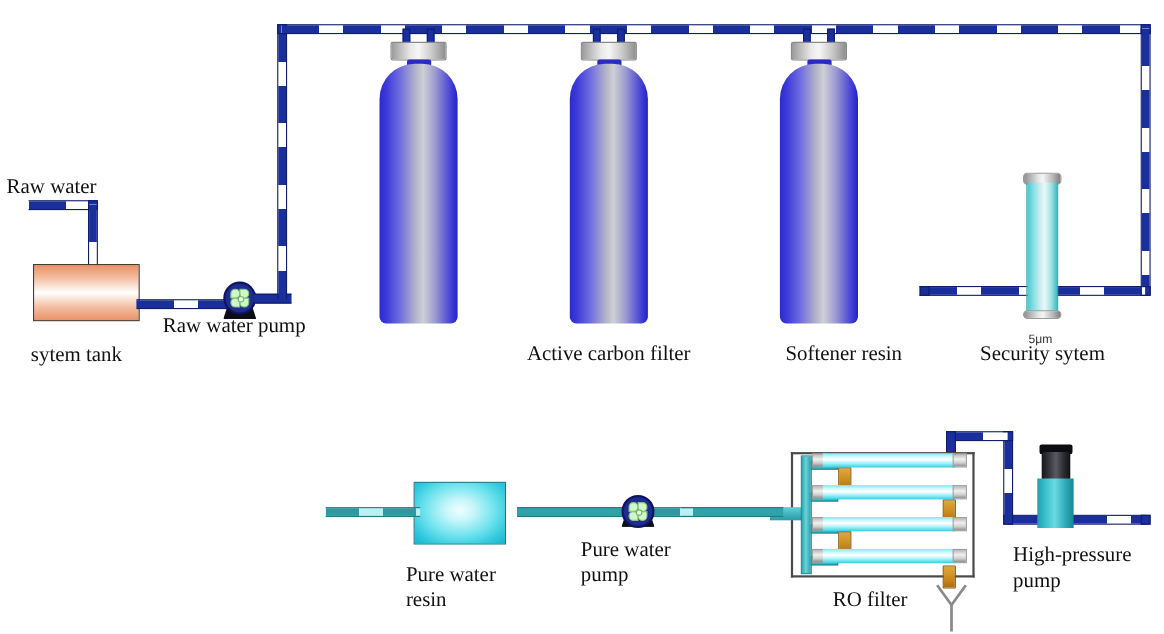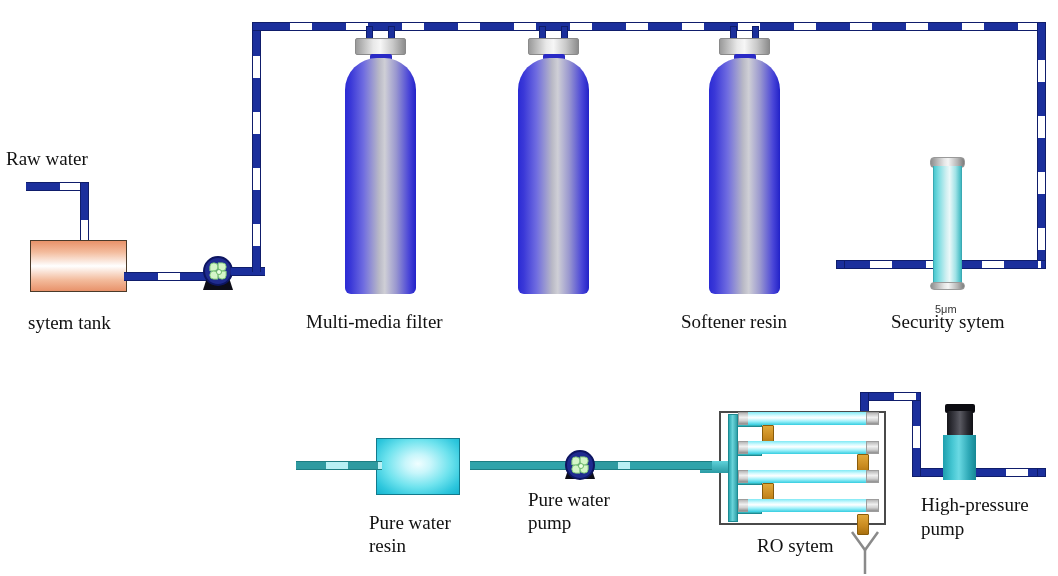--- a/index.html
+++ b/index.html
@@ -112,78 +112,79 @@
   .roframeV{position:absolute;width:2px;background:#4a4a4a;}
   .roframeH{position:absolute;height:2px;background:#4a4a4a;}
   .rofeed{position:absolute;height:12px;background:linear-gradient(to bottom,#5fd2da,#2a9aa3);}
   .drain{position:absolute;}
 </style>
 </head>
 <body>
 
 <div id="stage">
 
-  <div class="lbl" style="left:6px;top:148px;">Raw water</div>
+  <div class="lbl" style="left:6px;top:159px;">Raw water</div>
 
   <div class="pipeH" style="left:26px;top:182px;width:62px;"></div>
   <div class="elbow" style="left:80px;top:182px;width:9px;height:9px;"></div>
   <div class="pipeV" style="left:80px;top:186px;height:58px;"></div>
 
   <div class="rawtank" style="left:30px;top:240px;width:97px;height:52px;"></div>
   <div class="lbl" style="left:28px;top:312px;">sytem tank</div>
 
   <div class="pipeH" style="left:124px;top:272px;width:84px;"></div>
 
   <div class="pumpbase" style="left:203px;top:277px;width:30px;height:13px;"></div>
   <div class="pumpring" style="left:203px;top:256px;width:30px;height:30px;">
     <div class="impeller">
         <i></i>
         <i></i>
         <i></i>
         <i></i>
         <u></u>
       </div>
   </div>
+  <div class="lbl" style="left:148px;top:286px;">Raw water pump</div>
 
   <div class="pipeH solid" style="left:231px;top:267px;width:34px;"></div>
 
   <div class="pipeV" style="left:252px;top:22px;height:250px;"></div>
   <div class="elbow" style="left:252px;top:22px;width:9px;height:9px;"></div>
 
   <div class="pipeH" style="left:256px;top:22px;width:790px;"></div>
   <div class="elbow" style="left:1037px;top:22px;width:9px;height:9px;"></div>
 
   <div class="pipeV" style="left:1037px;top:26px;height:242px;"></div>
   <div class="elbow" style="left:1037px;top:260px;width:9px;height:9px;"></div>
 
   <div class="vstub" style="left:366px;top:26px;width:7px;height:24px;"></div>
   <div class="vstub" style="left:388px;top:26px;width:7px;height:24px;"></div>
   <div class="vneck" style="left:355px;top:38px;width:51px;height:17px;"></div>
   <div class="vtab" style="left:370px;top:54px;width:22px;height:8px;"></div>
   <div class="vessel" style="left:345px;top:58px;width:71px;height:236px;">
     <div class="vbody"></div>
   </div>
-  <div class="lbl" style="left:306px;top:311px;">Multi-media filter</div>
 
   <div class="vstub" style="left:539px;top:26px;width:7px;height:24px;"></div>
   <div class="vstub" style="left:561px;top:26px;width:7px;height:24px;"></div>
   <div class="vneck" style="left:528px;top:38px;width:51px;height:17px;"></div>
   <div class="vtab" style="left:543px;top:54px;width:22px;height:8px;"></div>
   <div class="vessel" style="left:518px;top:58px;width:71px;height:236px;">
     <div class="vbody"></div>
   </div>
+  <div class="lbl" style="left:479px;top:311px;">Active carbon filter</div>
 
   <div class="vstub" style="left:730px;top:26px;width:7px;height:24px;"></div>
   <div class="vstub" style="left:752px;top:26px;width:7px;height:24px;"></div>
   <div class="vneck" style="left:719px;top:38px;width:51px;height:17px;"></div>
   <div class="vtab" style="left:734px;top:54px;width:22px;height:8px;"></div>
   <div class="vessel" style="left:709px;top:58px;width:71px;height:236px;">
     <div class="vbody"></div>
   </div>
-  <div class="lbl" style="left:681px;top:311px;">Softener resin</div>
+  <div class="lbl" style="left:714px;top:311px;">Softener resin</div>
 
   <div class="pipeH" style="left:836px;top:260px;width:205px;"></div>
   <div class="elbow" style="left:836px;top:260px;width:9px;height:9px;"></div>
 
   <div class="seccap" style="left:930px;top:157px;width:35px;height:11px;"></div>
   <div class="secfilter" style="left:933px;top:166px;width:29px;height:117px;"></div>
   <div class="seccap" style="left:930px;top:282px;width:35px;height:8px;"></div>
   <div class="lbl small" style="left:935px;top:298px;">5μm</div>
   <div class="lbl" style="left:891px;top:311px;">Security sytem</div>
 
@@ -233,21 +234,21 @@
   <div class="rocap" style="left:738px;top:499px;"></div>
   <div class="rotube" style="left:748px;top:499px;width:120px;"></div>
   <div class="rocap" style="left:866px;top:499px;"></div>
   <div class="roblock" style="left:857px;top:514px;width:12px;height:21px;"></div>
 
   <svg class="drain" style="left:848px;top:528px;" width="34" height="48" viewBox="0 0 34 48">
     <path d="M4 4 L17 22 L30 4" fill="none" stroke="#8a8a8a" stroke-width="2.5"></path>
     <line x1="17" y1="22" x2="17" y2="46" stroke="#8a8a8a" stroke-width="2.5"></line>
   </svg>
 
-  <div class="lbl" style="left:757px;top:535px;">RO sytem</div>
+  <div class="lbl" style="left:757px;top:535px;">RO filter</div>
 
   <div class="tpipeH solid" style="left:620px;top:461px;width:92px;"></div>
   <div class="tpipeH" style="left:588px;top:461px;width:42px;"></div>
   <div class="tpipeH solid" style="left:470px;top:461px;width:98px;"></div>
 
   <div class="pumpbase" style="left:565px;top:466px;width:30px;height:13px;"></div>
   <div class="pumpring" style="left:565px;top:450px;width:30px;height:30px;">
     <div class="impeller">
         <i></i>
         <i></i>

